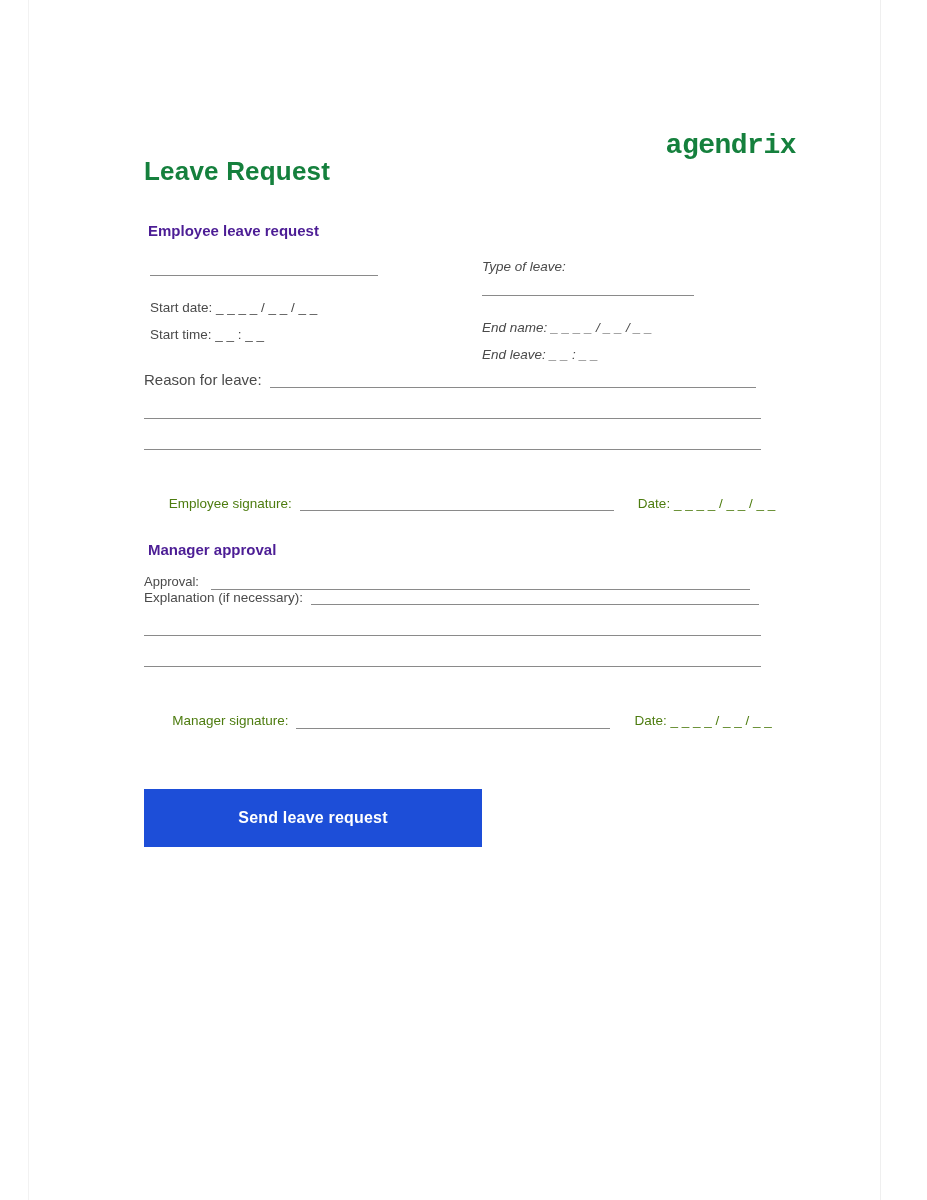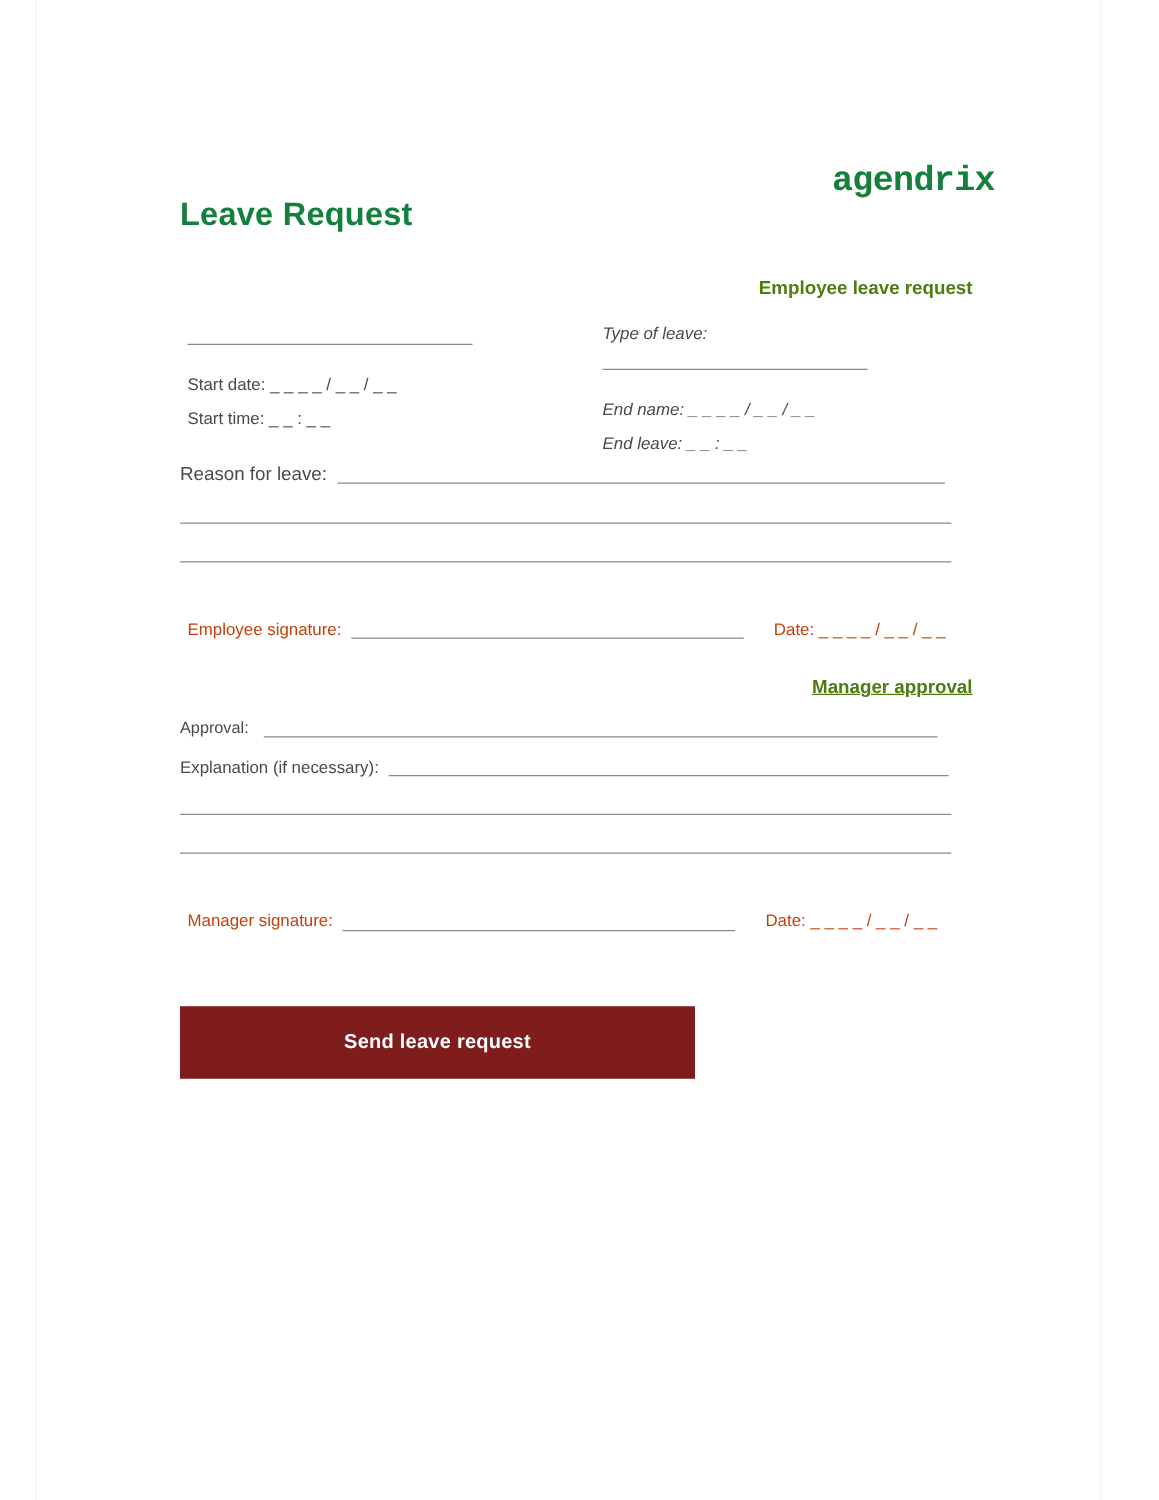--- a/index.html
+++ b/index.html
@@ -67,26 +67,25 @@
     font-size: 28px;
     font-weight: bold;
     color: #15803d;
     letter-spacing: -0.5px;
     font-family: Liberation Mono, monospace;
   }
 
   .section-title {
     font-size: 15px;
     font-weight: bold;
-    color: #4d7c0f;
-    margin: 16px;
-    text-align: right;
+    color: #4c1d95;
+    margin: 4px;
   }
   .section-title.employee { margin-top: 22px; }
-  .section-title.manager  { margin-top: 0; text-decoration: underline; }
+  .section-title.manager  { margin-top: 0; }
 
   .fields {
     position: relative;
     margin-top: 18px;
     height: 110px;
     font-size: 13.5px;
     color: #4a4a4a;
   }
   .col-left  { position: absolute; left: 6px;   top: 0; width: 300px; }
   .col-right { position: absolute; left: 338px; top: 0; width: 300px; font-style: italic; }
@@ -120,23 +119,24 @@
   .full-rule {
     width: 617px;
     border-bottom: 1px solid #8a8a8a;
     height: 1px;
     margin-top: 29px;
   }
 
   .sig-row {
     margin-top: 46px;
     font-size: 13.5px;
-    color: #c2410c;
+    color: #4d7c0f;
     white-space: nowrap;
     padding-left: 6px;
+    text-align: center;
   }
   .sig-rule {
     display: inline-block;
     border-bottom: 1px solid #8a8a8a;
     height: 13px;
     width: 314px;
     vertical-align: middle;
     margin: 0 10px 0 8px;
   }
   .sig-date { margin-left: 14px; }
@@ -151,40 +151,40 @@
   }
   .approval-rule {
     display: inline-block;
     border-bottom: 1px solid #8a8a8a;
     height: 13px;
     vertical-align: middle;
     margin-left: 12px;
     width: 539px;
   }
   .explanation-row {
-    margin-top: 16px;
+    margin-top: 0;
     font-size: 13.5px;
     color: #4a4a4a;
     white-space: nowrap;
   }
   .explanation-rule {
     display: inline-block;
     border-bottom: 1px solid #8a8a8a;
     height: 13px;
     vertical-align: middle;
     margin-left: 8px;
     width: 448px;
   }
 
   .send-button {
     display: block;
     margin-top: 60px;
-    width: 412px;
+    width: 338px;
     height: 58px;
-    background: #7f1d1d;
+    background: #1d4ed8;
     color: #ffffff;
     border: none;
     font-family: "Liberation Sans", sans-serif;
     font-size: 16px;
     font-weight: bold;
     cursor: pointer;
     letter-spacing: 0.2px;
   }
 </style>
 </head>

